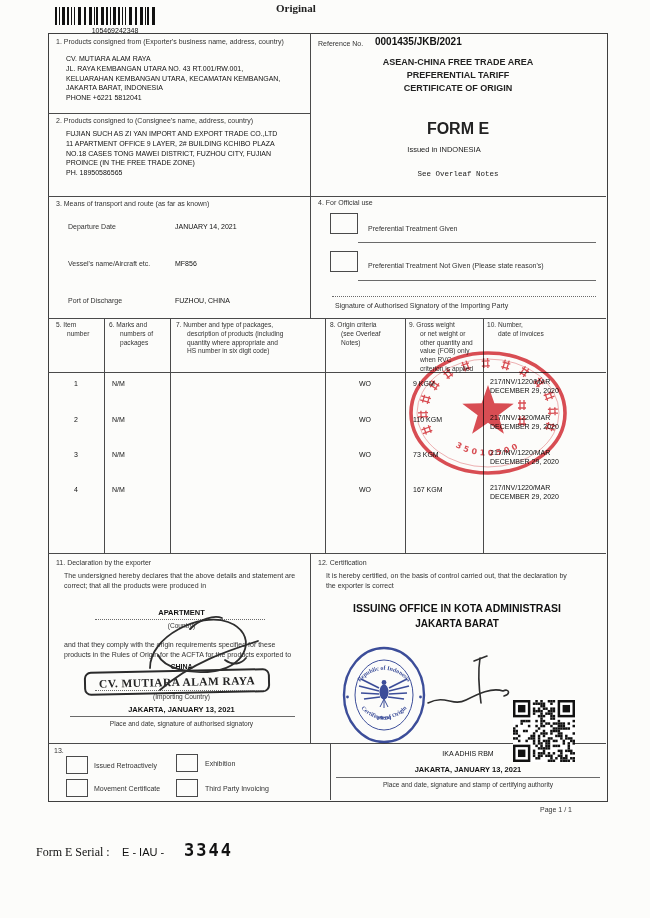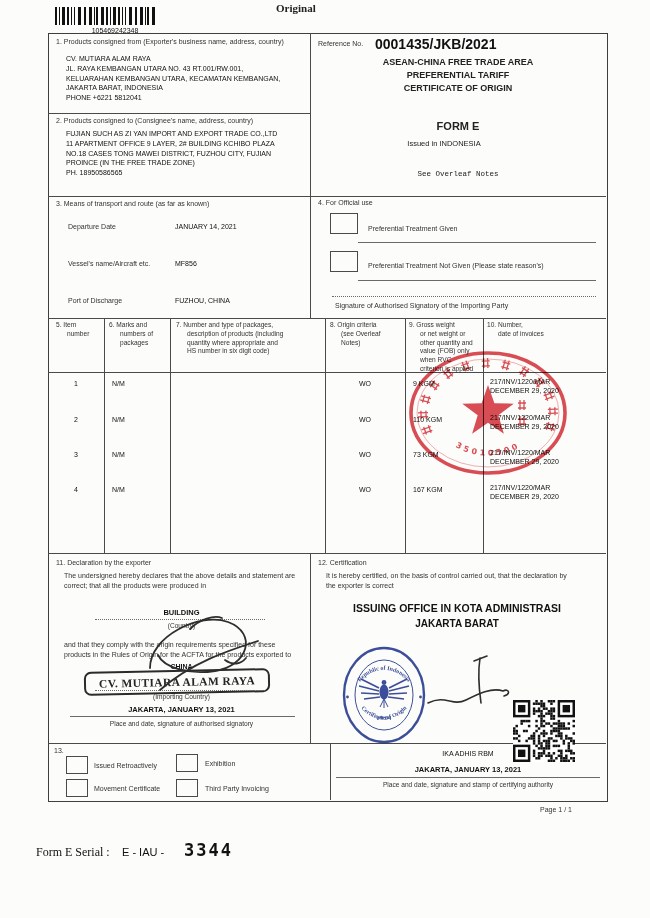--- a/index.html
+++ b/index.html
@@ -88,26 +88,26 @@
   <div class="abs f7 lab" style="left:56px;top:37px;">1.   Products consigned from (Exporter's business name, address, country)</div>
   <div class="abs f7 val" style="left:66px;top:54px;">
     <div>CV. MUTIARA ALAM RAYA</div>
     <div>JL. RAYA KEMBANGAN UTARA NO. 43 RT.001/RW.001,</div>
     <div>KELUARAHAN KEMBANGAN UTARA, KECAMATAN KEMBANGAN,</div>
     <div>JAKARTA BARAT, INDONESIA</div>
     <div>PHONE +6221 5812041</div>
   </div>
 
   <div class="abs f7 lab" style="left:318px;top:39px;">Reference No.</div>
-  <div class="abs b val" style="left:375px;top:36px;font-size:14px;">0001435/JKB/2021</div>
+  <div class="abs b val" style="left:375px;top:36px;font-size:10px;">0001435/JKB/2021</div>
   <div class="abs b ctr" style="left:310px;top:57px;width:296px;font-size:9px;">ASEAN-CHINA FREE TRADE AREA</div>
   <div class="abs b ctr" style="left:310px;top:70px;width:296px;font-size:9px;">PREFERENTIAL TARIFF</div>
   <div class="abs b ctr" style="left:310px;top:83px;width:296px;font-size:9px;">CERTIFICATE OF ORIGIN</div>
-  <div class="abs b ctr" style="left:310px;top:120px;width:296px;font-size:11px;">FORM E</div>
-  <div class="abs ctr f75" style="left:310px;top:139px;width:268px;">Issued in INDONESIA</div>
+  <div class="abs b ctr" style="left:310px;top:120px;width:296px;font-size:16px;">FORM E</div>
+  <div class="abs ctr f75" style="left:310px;top:145px;width:268px;">Issued in INDONESIA</div>
   <div class="abs ctr f75" style="left:310px;top:169px;width:296px;font-family:Liberation Mono, monospace;">See Overleaf Notes</div>
 
   <div class="abs f7 lab" style="left:56px;top:116px;">2.   Products consigned to (Consignee's name, address, country)</div>
   <div class="abs f7 val" style="left:66px;top:129px;">
     <div>FUJIAN SUCH AS ZI YAN IMPORT AND EXPORT TRADE CO.,LTD</div>
     <div>11 APARTMENT OFFICE 9 LAYER, 2# BUILDING KCHIBO PLAZA</div>
     <div>NO.18 CASES TONG MAWEI DISTRICT, FUZHOU CITY, FUJIAN</div>
     <div>PROINCE (IN THE FREE TRADE ZONE)</div>
     <div>PH. 18950586565</div>
   </div>
@@ -202,21 +202,21 @@
       <div>217/INV/1220/MAR</div>
         <div>DECEMBER 29, 2020</div>
     </div>
   </div>
 
   <div class="abs f7 lab" style="left:56px;top:558px;">11.  Declaration by the exporter</div>
   <div class="abs f7 lab" style="left:64px;top:571px;width:242px;">
     <div>The undersigned hereby declares that the above details and statement are</div>
     <div>correct; that all the products were produced in</div>
   </div>
-  <div class="abs f75 b val ctr" style="left:64px;top:608px;width:235px;">BUILDING</div>
+  <div class="abs f75 b val ctr" style="left:64px;top:608px;width:235px;">APARTMENT</div>
   <div class="dotline" style="left:95px;top:619px;width:170px;"></div>
   <div class="abs f65 lab ctr" style="left:64px;top:622px;width:235px;">(Country)</div>
   <div class="abs f7 lab" style="left:64px;top:640px;width:242px;">
     <div>and that they comply with the origin requirements specified for these</div>
     <div>products in the Rules of Origin for the ACFTA for the products exported to</div>
   </div>
   <div class="abs f7 b val ctr" style="left:64px;top:662px;width:235px;">CHINA</div>
   <div class="cvstamp" style="left:84px;top:670px;width:182px;height:20px;">
     <span class="serif b" style="font-size:11.5px;letter-spacing:.4px;color:#262626;">CV. MUTIARA ALAM RAYA</span>
   </div>

